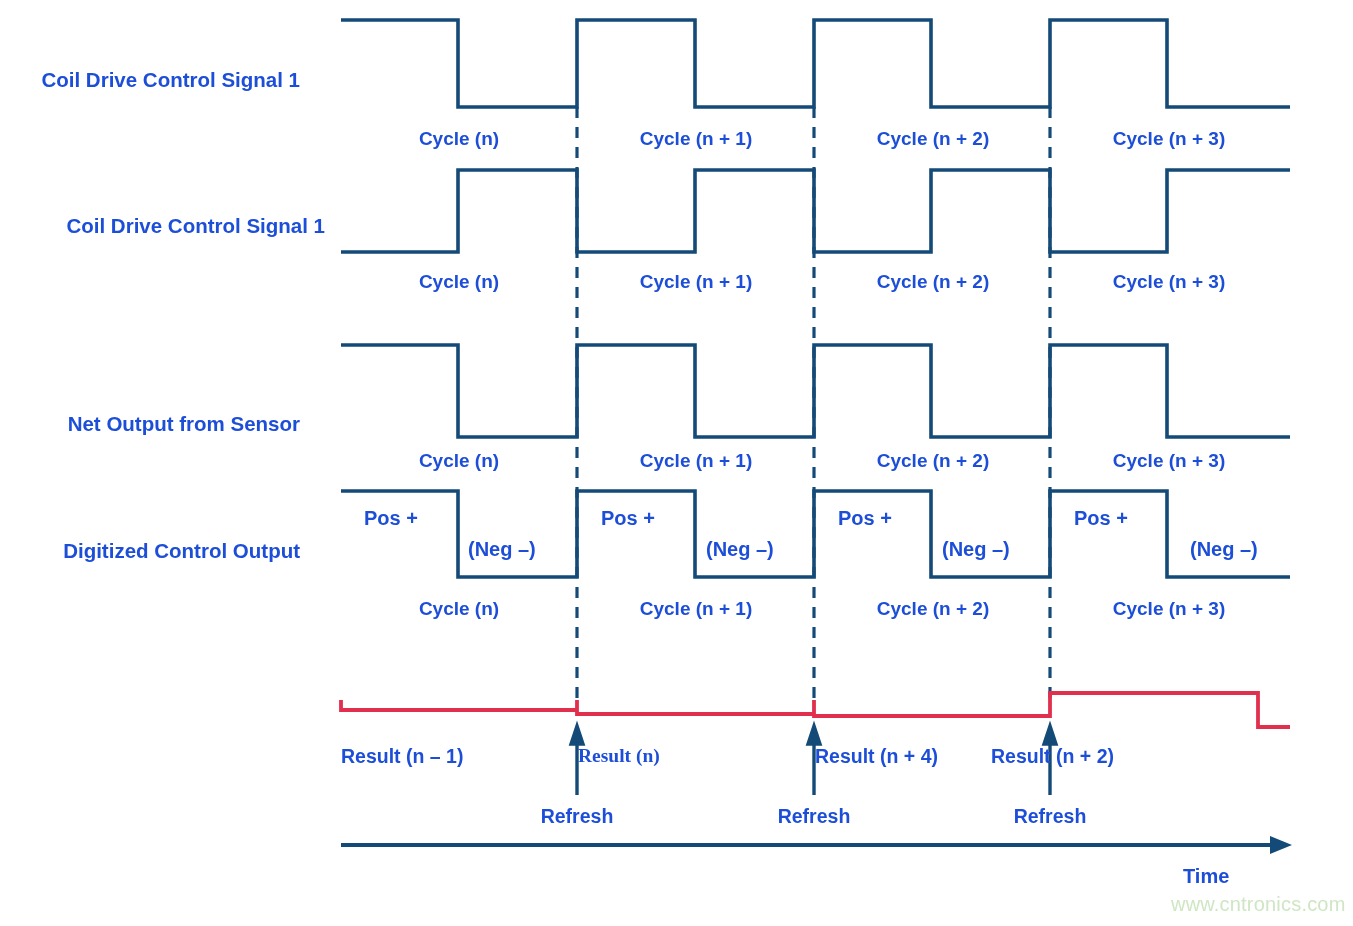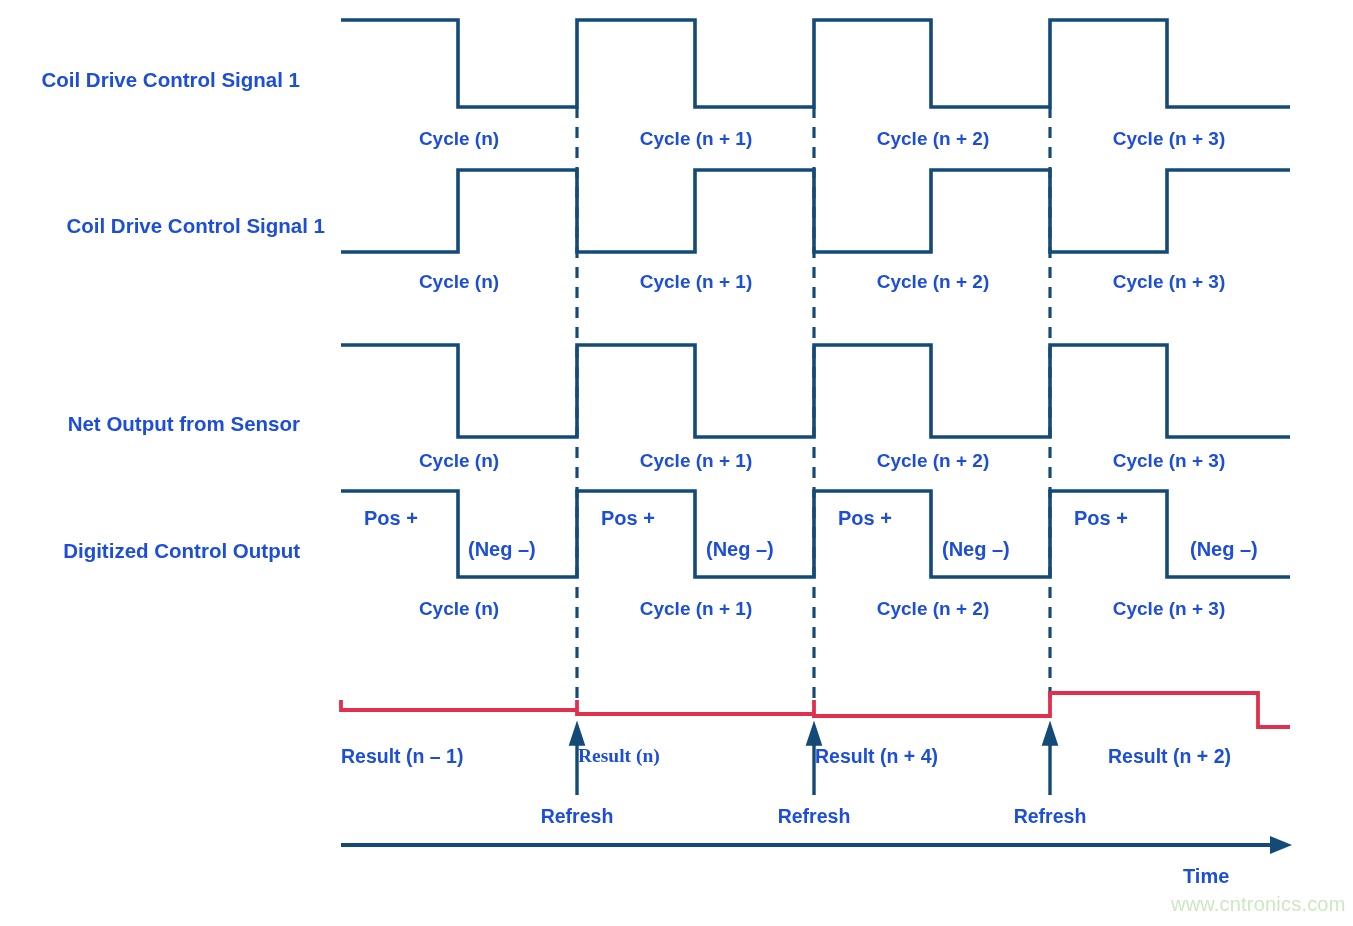--- a/index.html
+++ b/index.html
@@ -99,21 +99,21 @@
 
   <div class="lbl inline-mark" style="left:838px;top:507px;">Pos +</div>
   <div class="lbl inline-mark" style="left:942px;top:538px;">(Neg –)</div>
 
   <div class="lbl inline-mark" style="left:1074px;top:507px;">Pos +</div>
   <div class="lbl inline-mark" style="left:1190px;top:538px;">(Neg –)</div>
 
   <div class="lbl result" style="left:341px;top:745px;width:236px;">Result (n – 1)</div>
   <div class="lbl result" style="left:578px;top:745px;width:236px;font-family:Liberation Serif, serif;">Result (n)</div>
   <div class="lbl result" style="left:815px;top:745px;width:236px;">Result (n + 4)</div>
-  <div class="lbl result" style="left:1108px;top:745px;width:236px;">Result (n + 2)</div>
+  <div class="lbl result" style="left:991px;top:745px;width:236px;">Result (n + 2)</div>
 
   <div class="lbl refresh" style="left:487px;top:805px;width:180px;">Refresh</div>
   <div class="lbl refresh" style="left:724px;top:805px;width:180px;">Refresh</div>
   <div class="lbl refresh" style="left:960px;top:805px;width:180px;">Refresh</div>
 
   <div class="lbl timelbl" style="left:1183px;top:865px;">Time</div>
 
   <div class="watermark" style="left:1171px;top:893px;">www.cntronics.com</div>
 
 </div>

